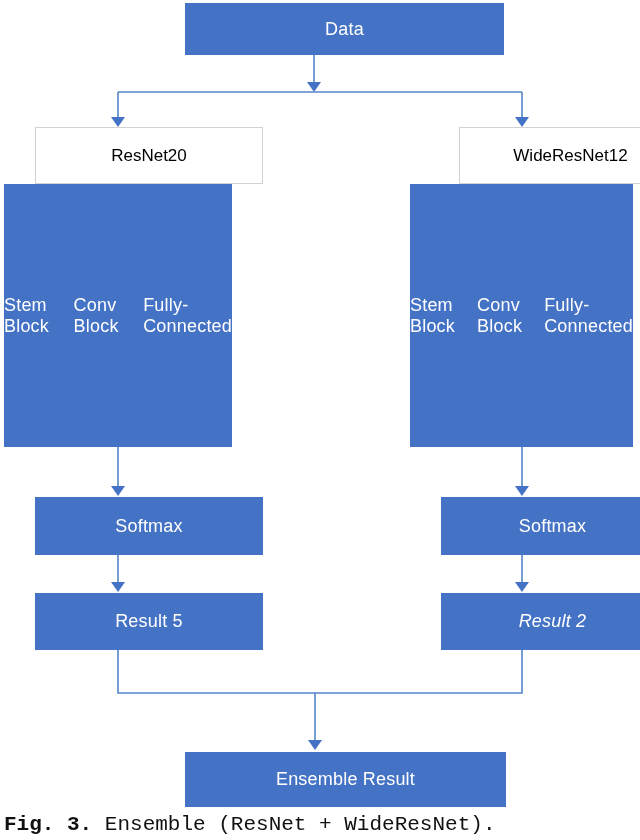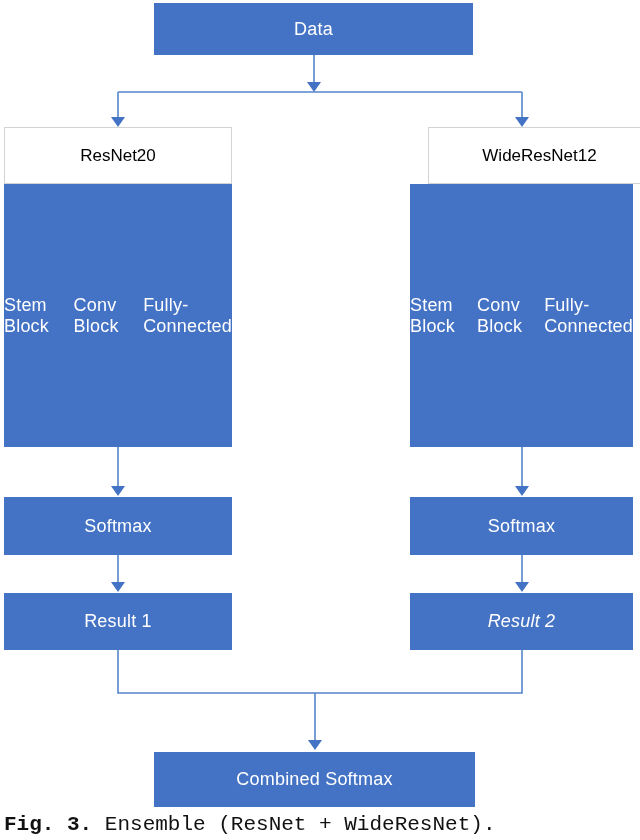--- a/index.html
+++ b/index.html
@@ -22,20 +22,21 @@
     width: 640px;
     height: 840px;
   }
   .node {
     position: absolute;
     display: flex;
     align-items: center;
     justify-content: center;
     box-sizing: border-box;
     text-align: center;
+    margin-left: 31px;
   }
   .blue-node {
     background: #4472c4;
     color: #ffffff;
     font-size: 18px;
     letter-spacing: 0.2px;
   }
   .header-node {
     background: #ffffff;
     border: 1px solid #d3d3d3;
@@ -128,21 +129,21 @@
     </div>
     <div class="divider"></div>
     <div class="row">
       <span>Fully-Connected</span>
     </div>
   </div>
   <div class="node blue-node" style="left:4px; top:497px; width:228px; height:58px;">
     <span>Softmax</span>
   </div>
   <div class="node blue-node" style="left:4px; top:593px; width:228px; height:57px;">
-    <span>Result 1</span>
+    <span>Result 5</span>
   </div>
 
   <div class="node header-node" style="left:428px; top:127px; width:223px; height:57px;">
     <span>WideResNet12</span>
   </div>
   <div class="stack" style="left:410px; top:184px; width:223px; height:263px;">
     <div class="row">
       <span>Stem Block</span>
     </div>
     <div class="divider"></div>
@@ -155,20 +156,20 @@
     </div>
   </div>
   <div class="node blue-node" style="left:410px; top:497px; width:223px; height:58px;">
     <span>Softmax</span>
   </div>
   <div class="node blue-node" style="left:410px; top:593px; width:223px; height:57px;font-style:italic;">
     <span>Result 2</span>
   </div>
 
   <div class="node blue-node" style="left:154px; top:752px; width:321px; height:55px;">
-    <span>Combined Softmax</span>
+    <span>Ensemble Result</span>
   </div>
 
   <div class="caption">
     <span class="prefix">Fig. 3.</span><span> Ensemble (ResNet + WideResNet).</span>
   </div>
 
 </div>
 
 </body></html>

